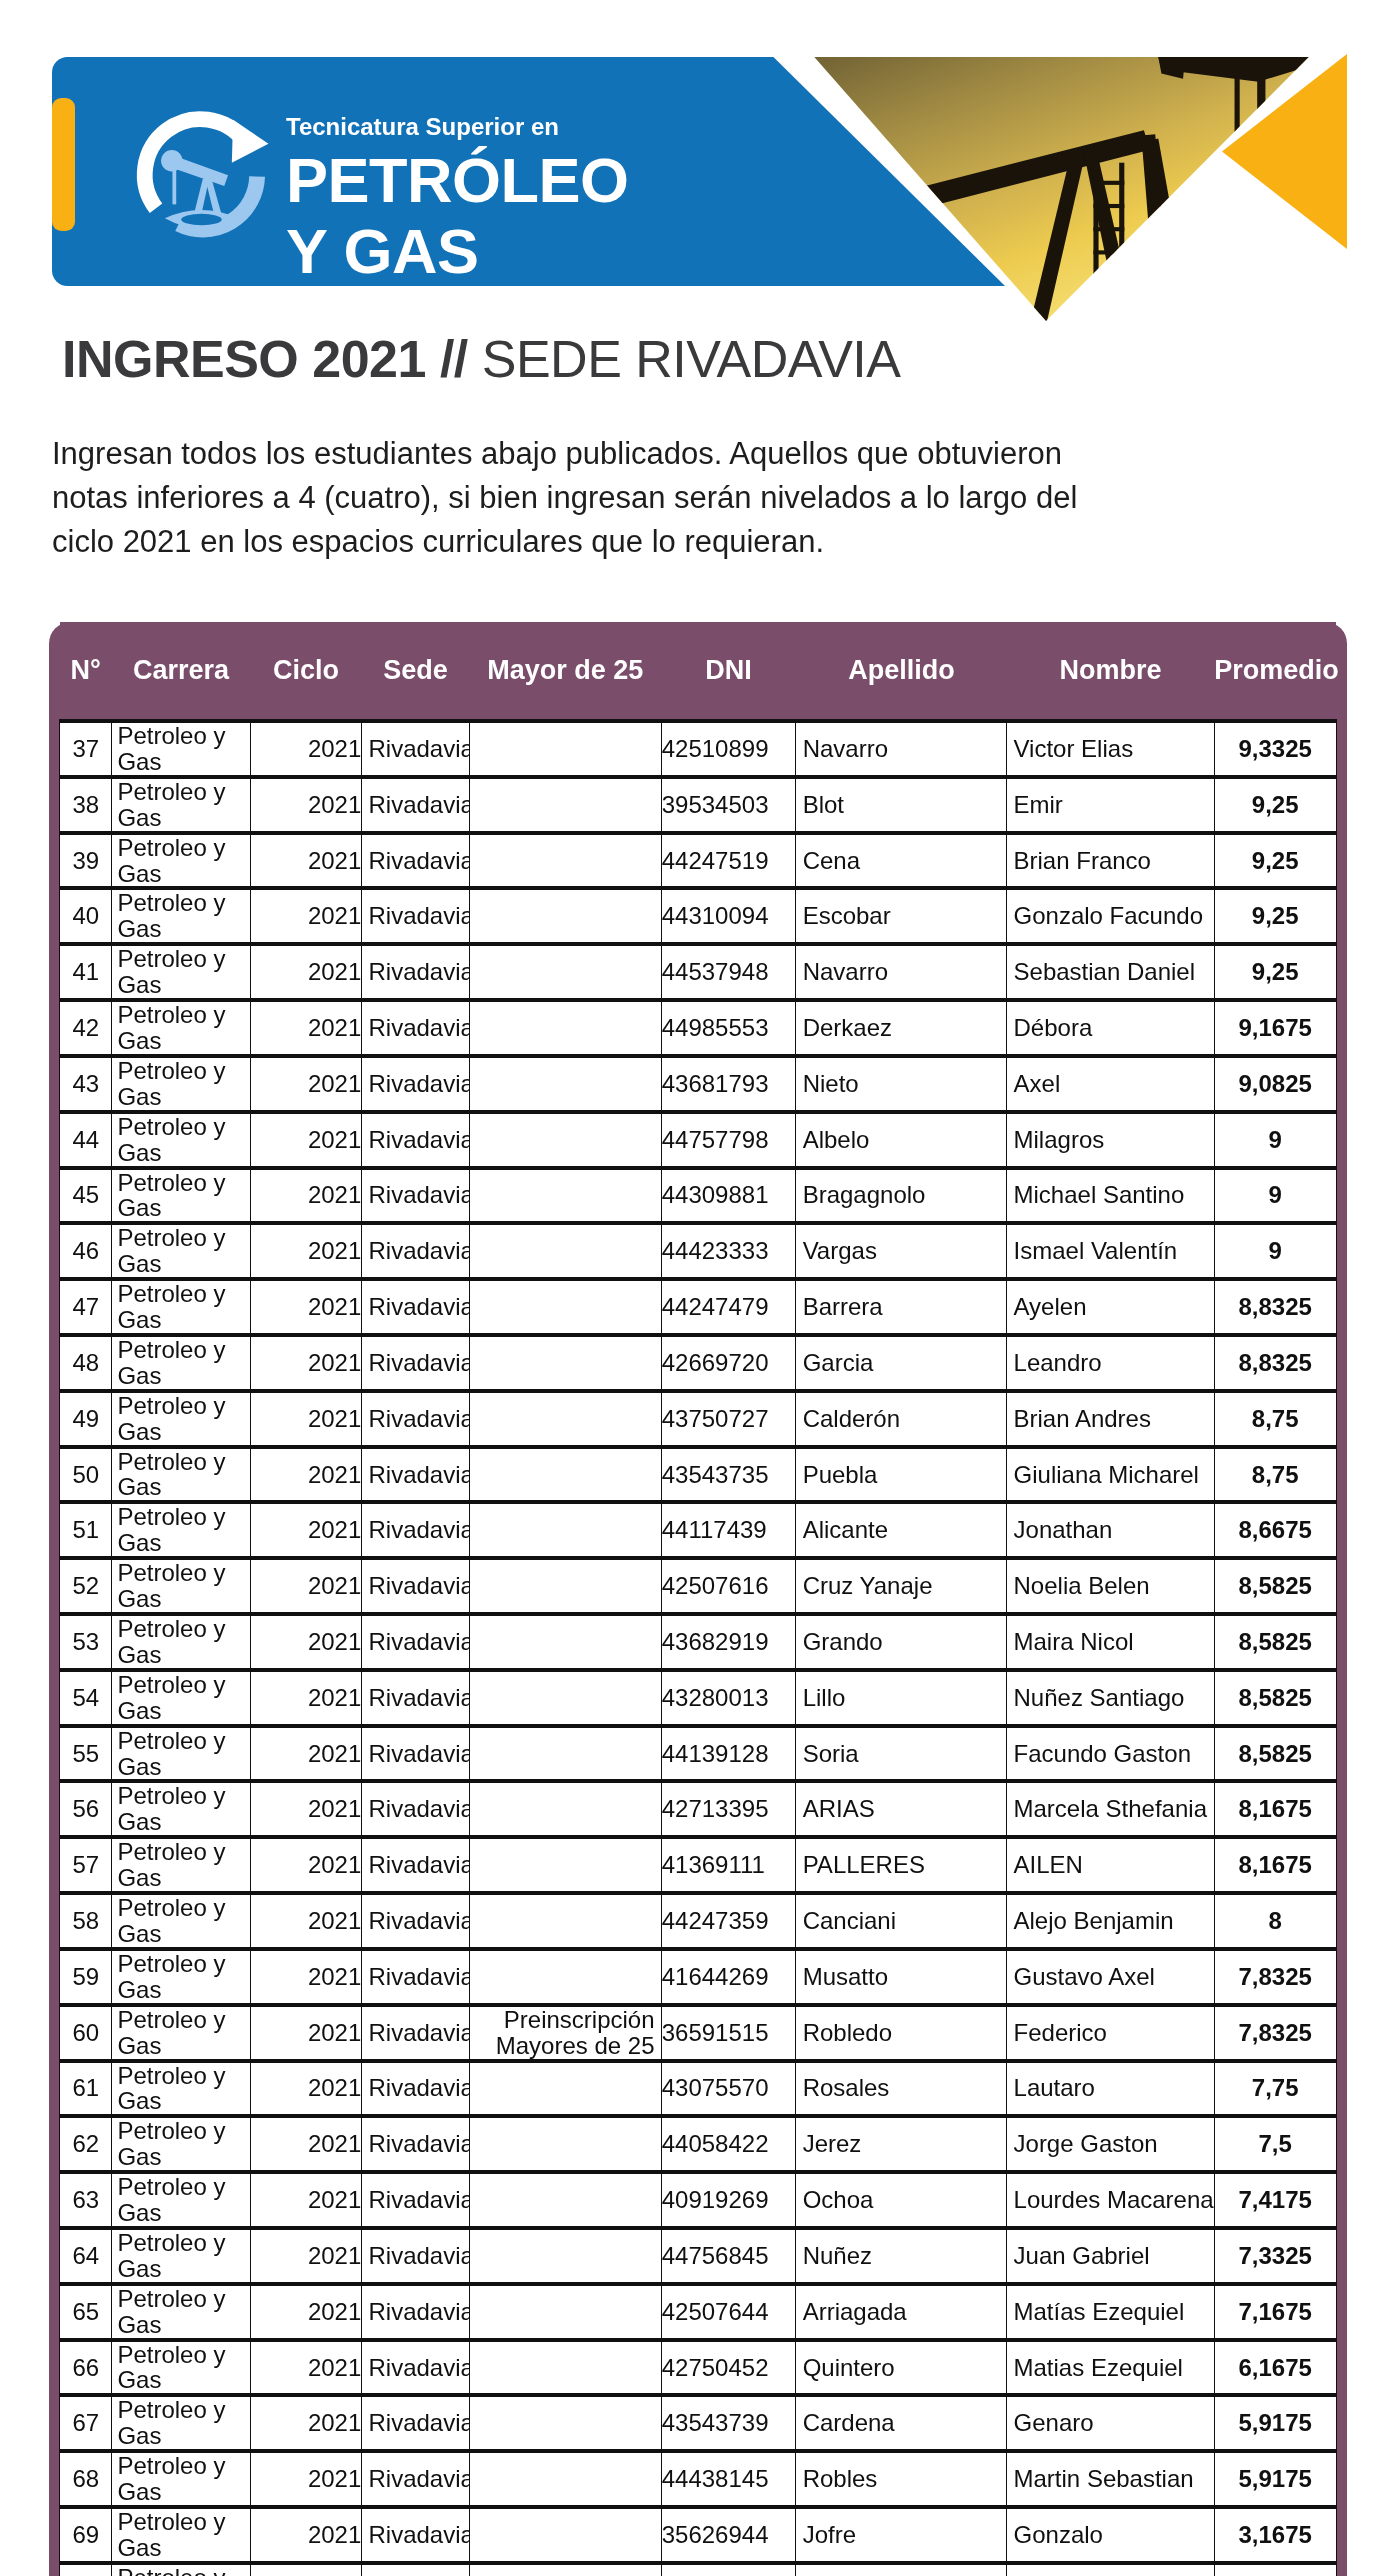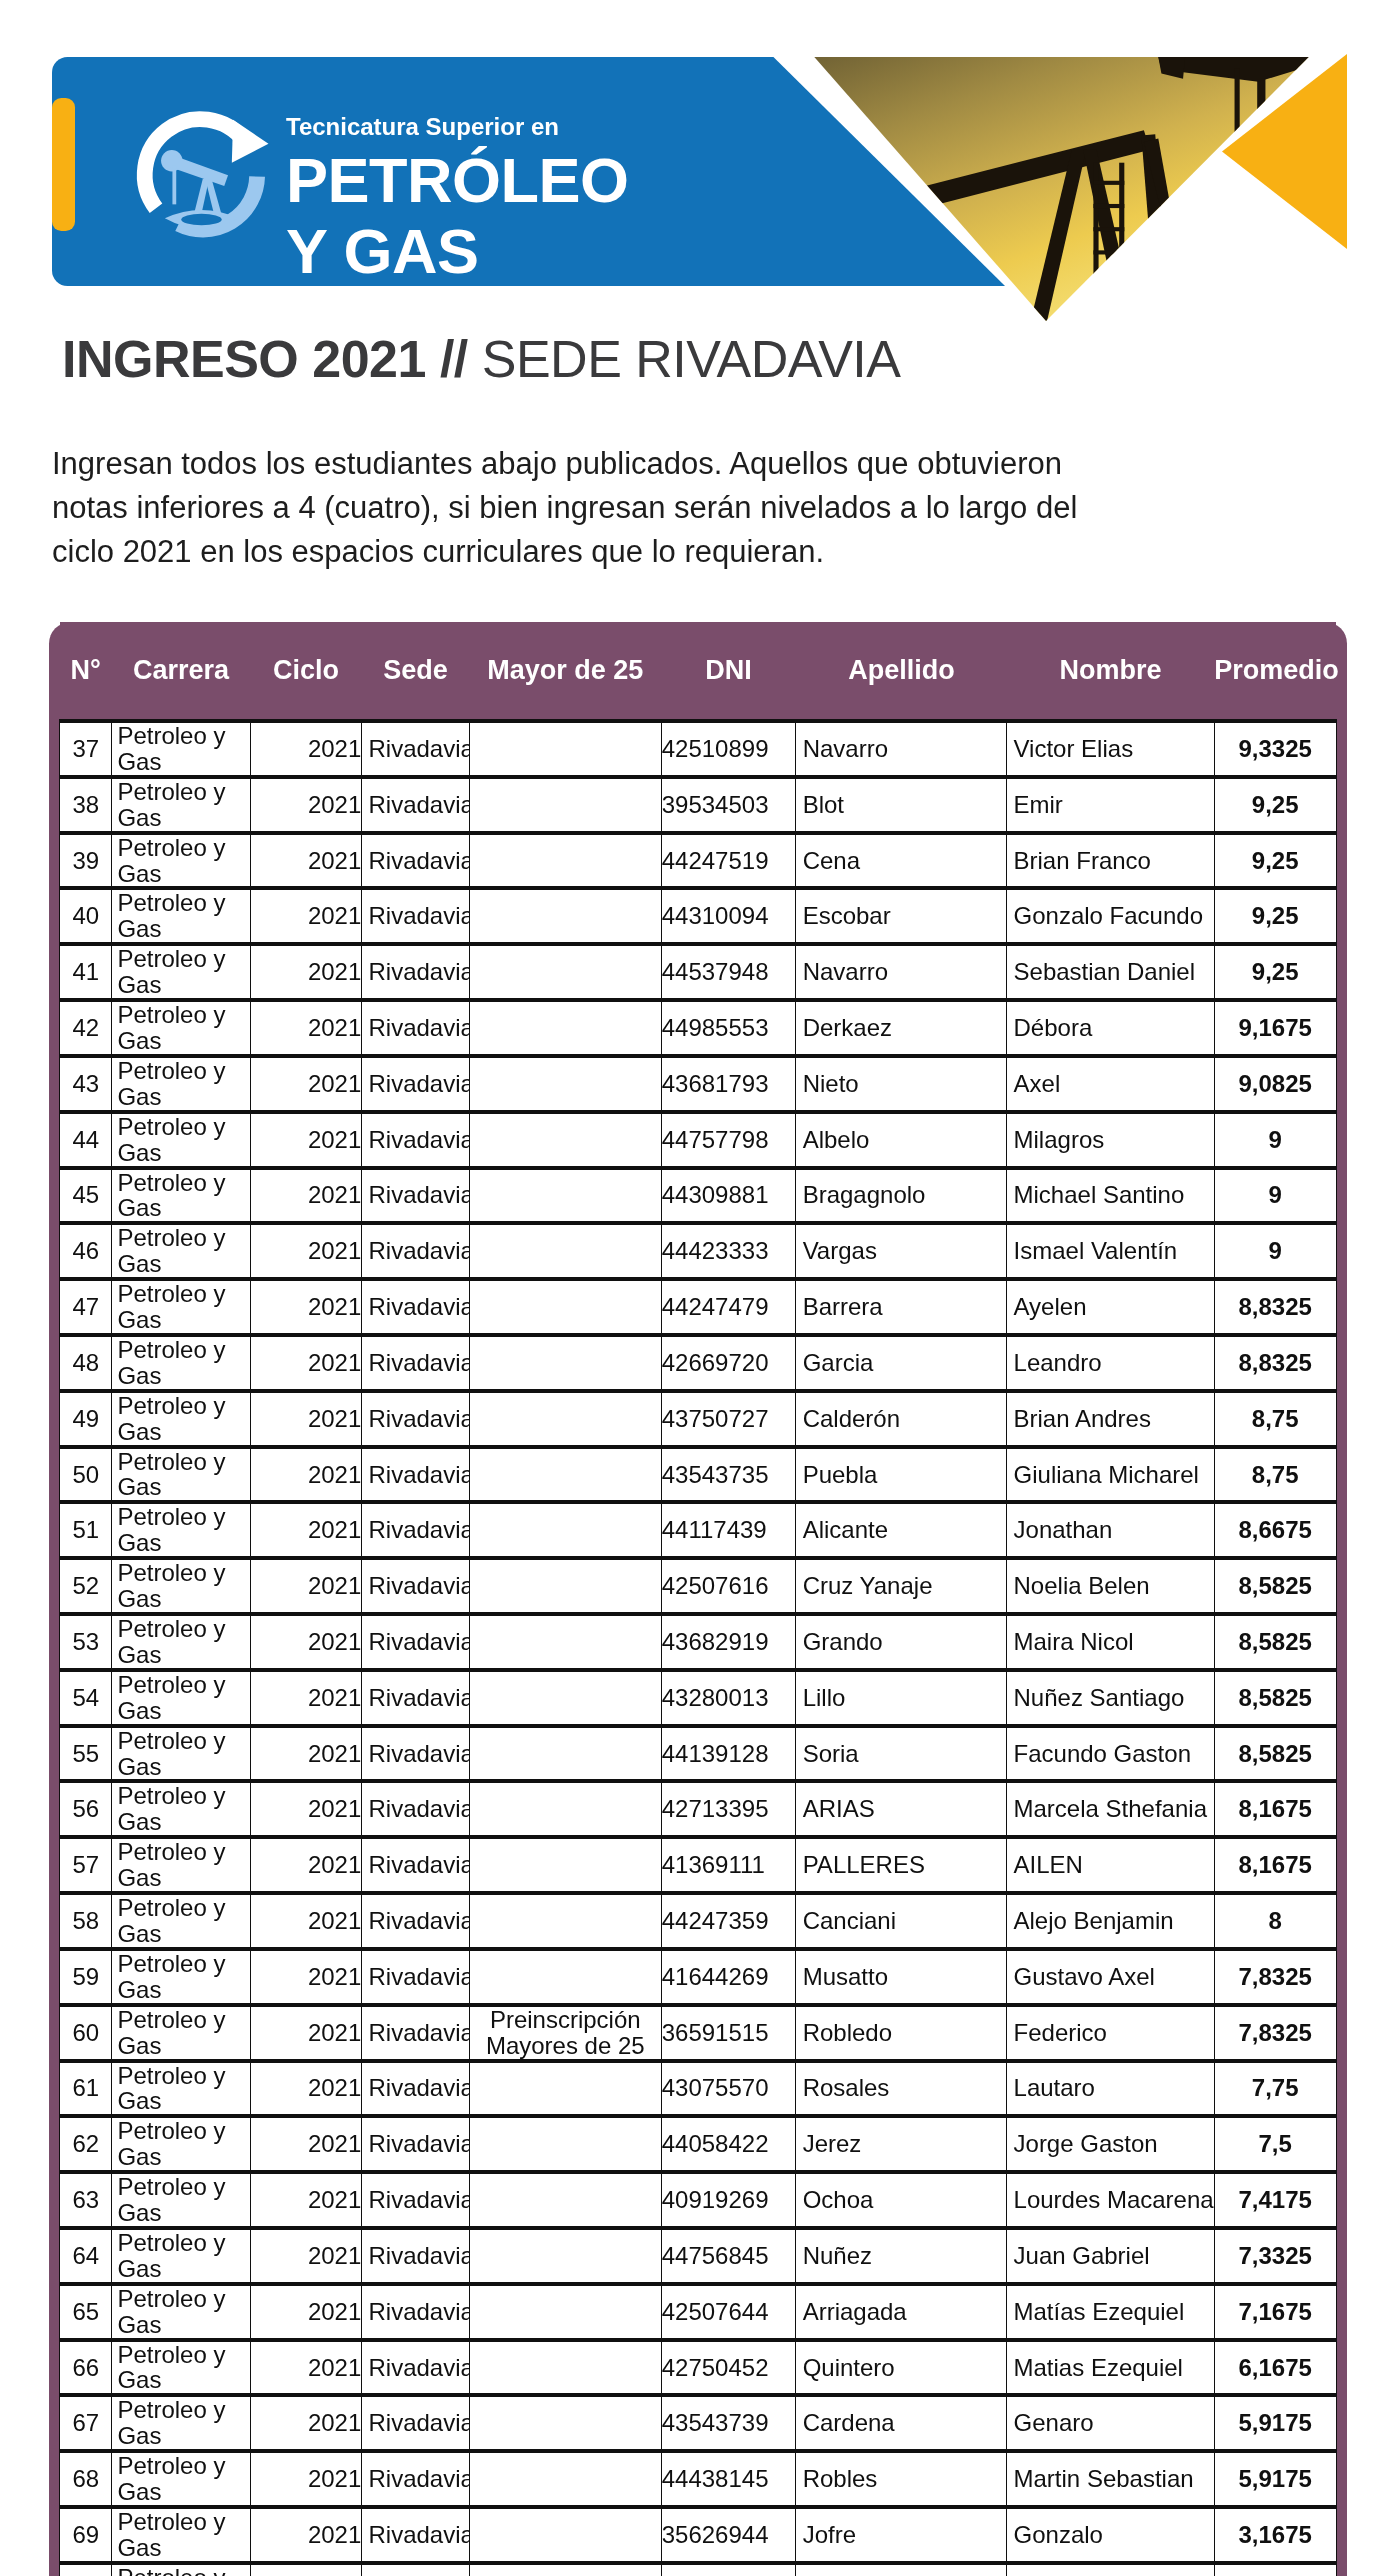--- a/index.html
+++ b/index.html
@@ -46,21 +46,21 @@
     position:absolute;left:1222px;top:54px;width:125px;height:195px;
     background:var(--yellow);
     clip-path:polygon(100% 0,100% 100%,0 50%);
   }
 
   
   .doc-title{position:absolute;left:62px;top:329px;font-size:52px;color:var(--titlegray);letter-spacing:-0.5px;white-space:nowrap;}
   .doc-title .t-bold{font-weight:800;}
   .doc-title .t-reg{font-weight:400;}
   .intro{
-    position:absolute;left:52px;top:442px;width:1303px;
+    position:absolute;left:52px;top:432px;width:1303px;
     font-size:31px;line-height:1.42;color:#1d1d1d;white-space:pre-line;
   }
 
   
   .tablewrap{
     position:absolute;left:49px;top:622px;width:1298px;
     background:var(--purple);
     border-radius:21.6px;
     padding:0 10.3px 21.6px 10.3px;
   }
@@ -73,21 +73,21 @@
   table.roster td{
     background:#fff;border:1.5px solid #101010;
     border-top-width:4.1px;border-bottom-width:4.1px;
     height:55px;font-size:24px;vertical-align:middle;line-height:1.08;
     overflow:hidden;
   }
   td.c-n{text-align:center;font-size:26px;}
   td.c-carrera{text-align:left;padding:0 5.2px;}
   td.c-ciclo{text-align:right;font-size:26px;}
   td.c-sede{text-align:left;padding-left:6.2px;}
-  td.c-mayor{text-align:center;padding:0 6.2px;font-size:23px;}
+  td.c-mayor{text-align:right;padding:0 6.2px;font-size:23px;}
   td.c-dni{padding-right:15.5px;font-size:26px;}
   td.c-apellido{text-align:left;padding-left:6.2px;}
   td.c-nombre{text-align:left;padding-left:6.2px;}
   td.c-promedio{text-align:center;font-weight:700;font-size:29px;}
 </style>
 </head>
 <body>
 
 <div class="page">
 

